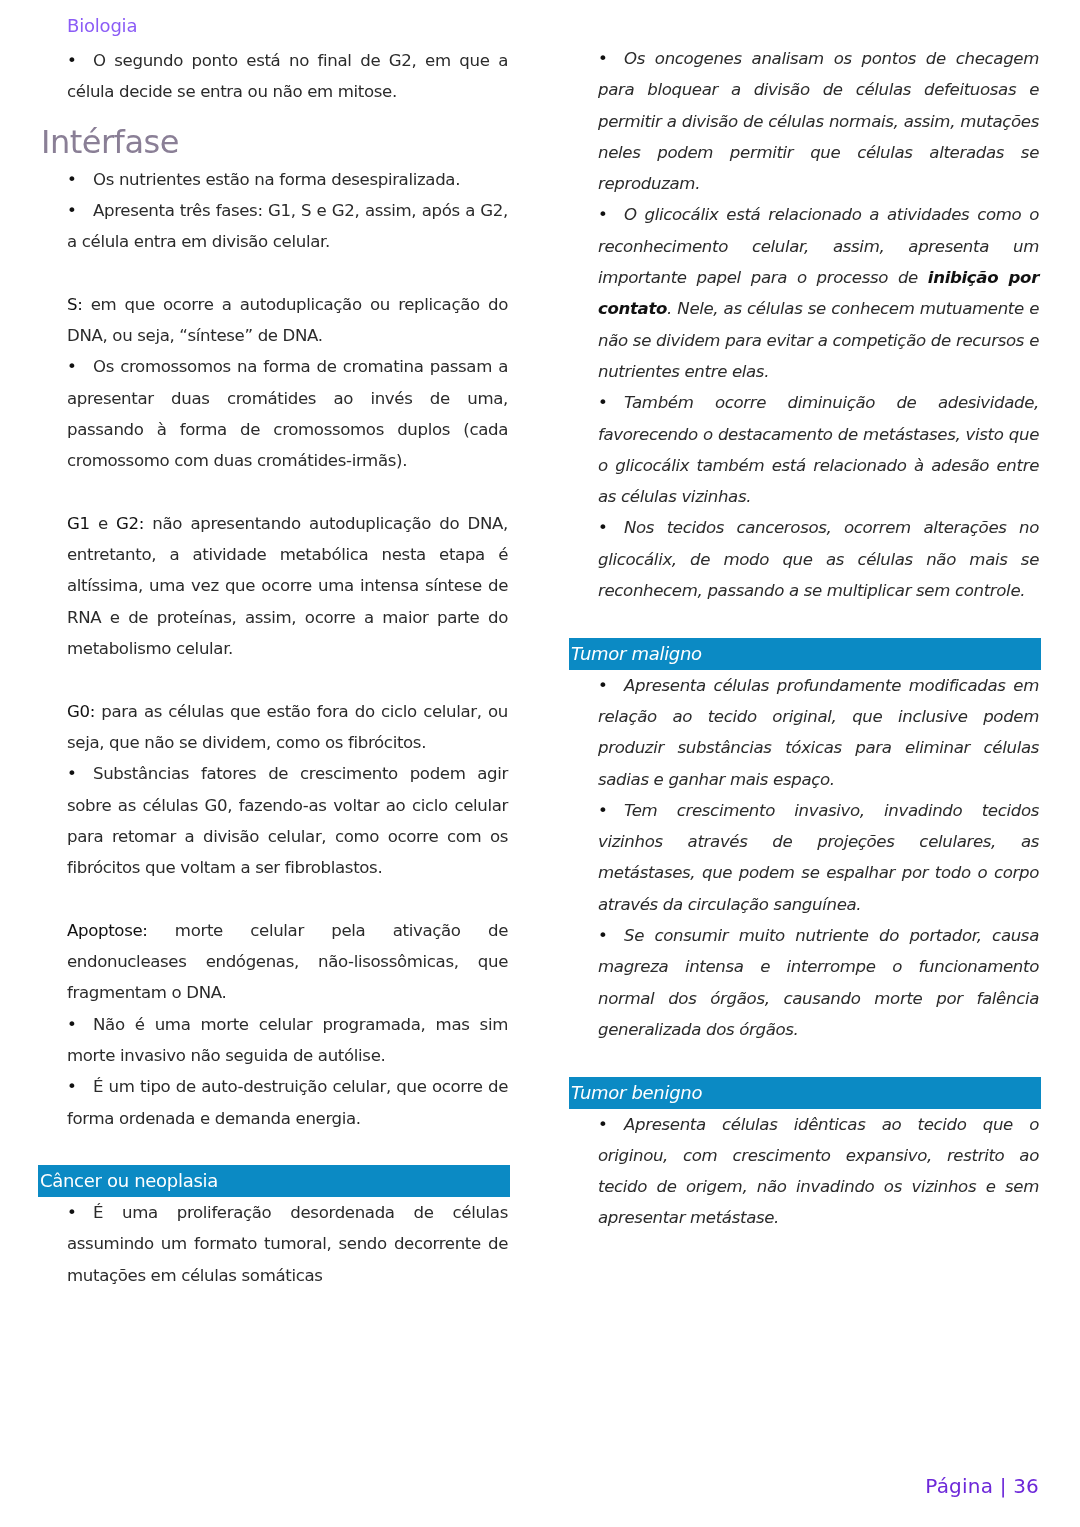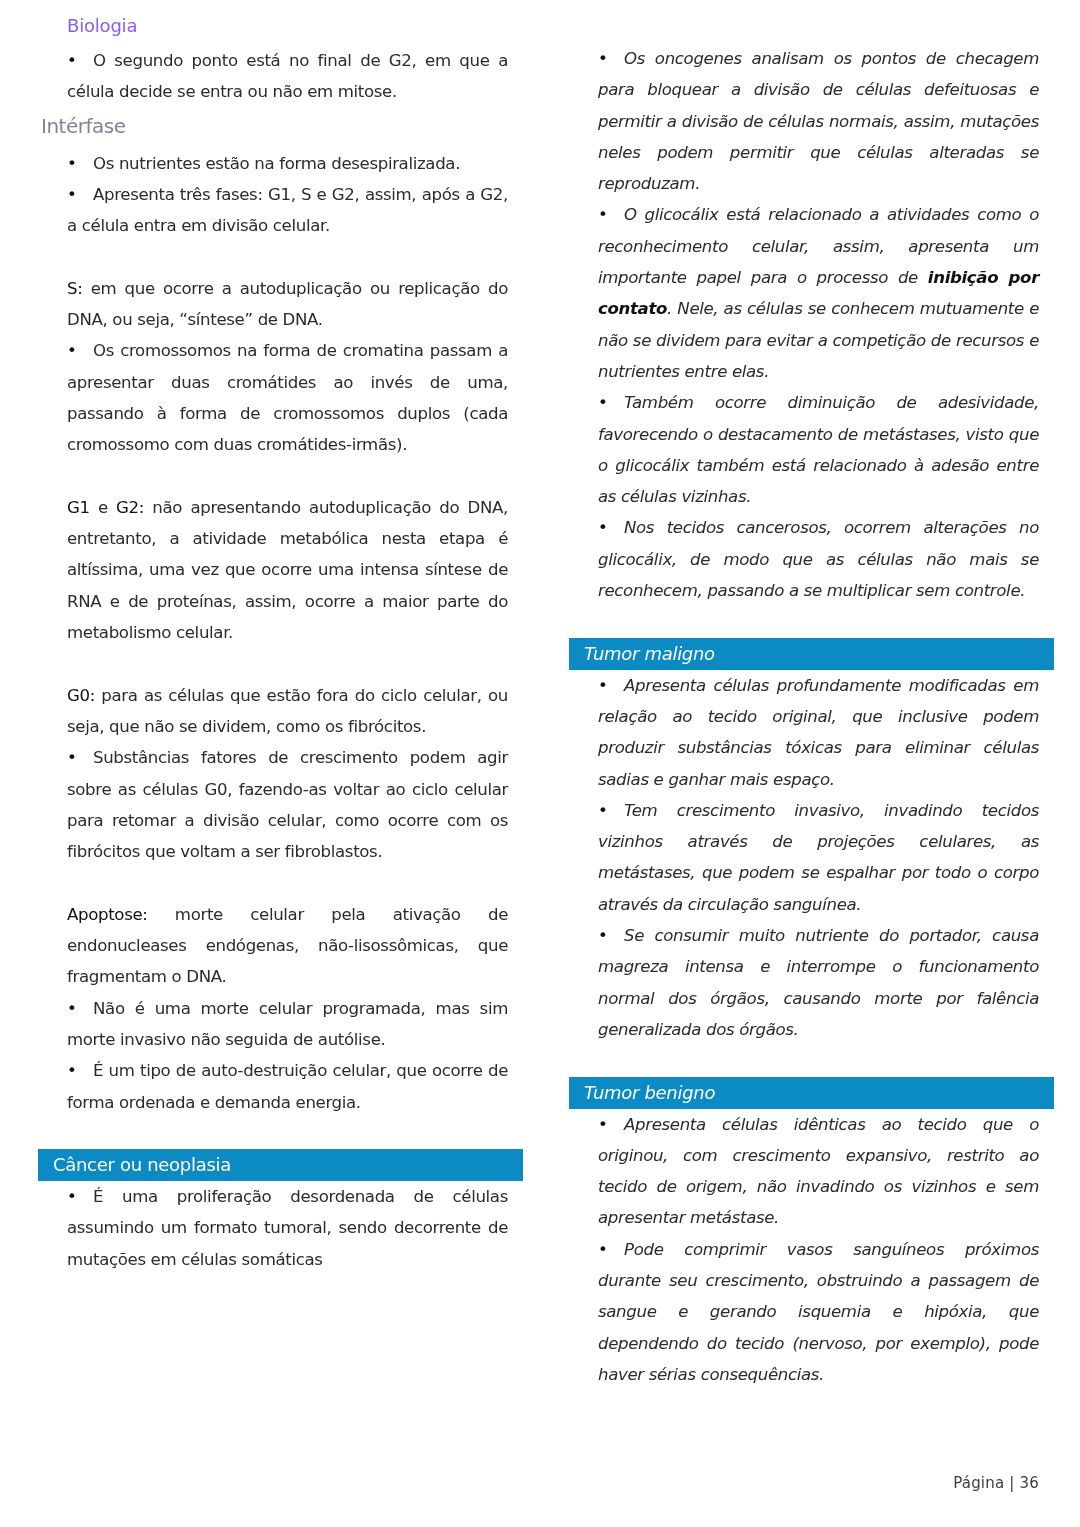--- a/index.html
+++ b/index.html
@@ -8,32 +8,32 @@
     font-family: "DejaVu Sans", "Liberation Sans", sans-serif; color: #2b2b2b;
   }
   .col { position: absolute; width: 441px; font-size: 16.6px; line-height: 31.3px; letter-spacing: -0.35px; }
   #col-left { left: 67px; top: 45px; }
   #col-right { left: 598px; top: 43px; font-style: italic; }
   .subject { position: absolute; left: 67px; top: 15px; font-size: 18px; color: #8b5cf6; letter-spacing: -0.2px; }
   p { margin: 0; text-align: justify; }
   .bullet::before { content: "•"; display: inline-block; width: 26px; color: #111; }
   .gap { height: 31.3px; }
   .section-title {
-    margin-left: -26px; margin-top: 0; margin-bottom: 4px;
-    font-size: 20px; line-height: 36px; color: #8a7f96; letter-spacing: -0.5px;
+    margin-left: -26px; margin-top: 16px; margin-bottom: 4px;
+    font-size: 32px; line-height: 36px; color: #8a7f96; letter-spacing: -0.5px;
   }
   .bar {
     background: #0b8ac4; color: #ffffff; font-size: 18px; line-height: 32px; height: 32px;
-    padding-left: 15px; letter-spacing: -0.3px; width: 470px;
+    padding-left: 2px; letter-spacing: -0.3px; width: 470px;
   }
   #col-left .bar { margin-left: -29px; }
   #col-right .bar { margin-left: -29px; }
   .lead { color: #111; }
   strong.bold { font-weight: 600; color: #111; }
-  .footer { position: absolute; right: 41px; top: 1474px; font-size: 15px; color: #404040; letter-spacing: 0.2px; }
+  .footer { position: absolute; right: 41px; top: 1474px; font-size: 20px; color: #6d28d9; letter-spacing: 0.2px; }
 </style>
 </head>
 <body>
 
 <div class="subject">Biologia</div>
 
 <div class="col" id="col-left">
   <p class="bullet">O segundo ponto está no final de G2, em que a célula decide se entra ou não em mitose.</p>
 
   <div class="section-title">Intérfase</div>
@@ -69,16 +69,15 @@
   <div class="gap"></div>
 
   <div class="bar">Tumor maligno</div>
   <p class="bullet">Apresenta células profundamente modificadas em relação ao tecido original, que inclusive podem produzir substâncias tóxicas para eliminar células sadias e ganhar mais espaço.</p>
   <p class="bullet">Tem crescimento invasivo, invadindo tecidos vizinhos através de projeções celulares, as metástases, que podem se espalhar por todo o corpo através da circulação sanguínea.</p>
   <p class="bullet">Se consumir muito nutriente do portador, causa magreza intensa e interrompe o funcionamento normal dos órgãos, causando morte por falência generalizada dos órgãos.</p>
   <div class="gap"></div>
 
   <div class="bar">Tumor benigno</div>
   <p class="bullet">Apresenta células idênticas ao tecido que o originou, com crescimento expansivo, restrito ao tecido de origem, não invadindo os vizinhos e sem apresentar metástase.</p>
-  <p class="bullet">Pode comprimir vasos sanguíneos próximos durante seu crescimento, obstruindo a passagem de sangue e gerando isquemia e hipóxia, que dependendo do tecido (nervoso, por exemplo), pode haver sérias consequências.</p>
 </div>
 
 <div class="footer">Página | 36</div>
 
 </body></html>

